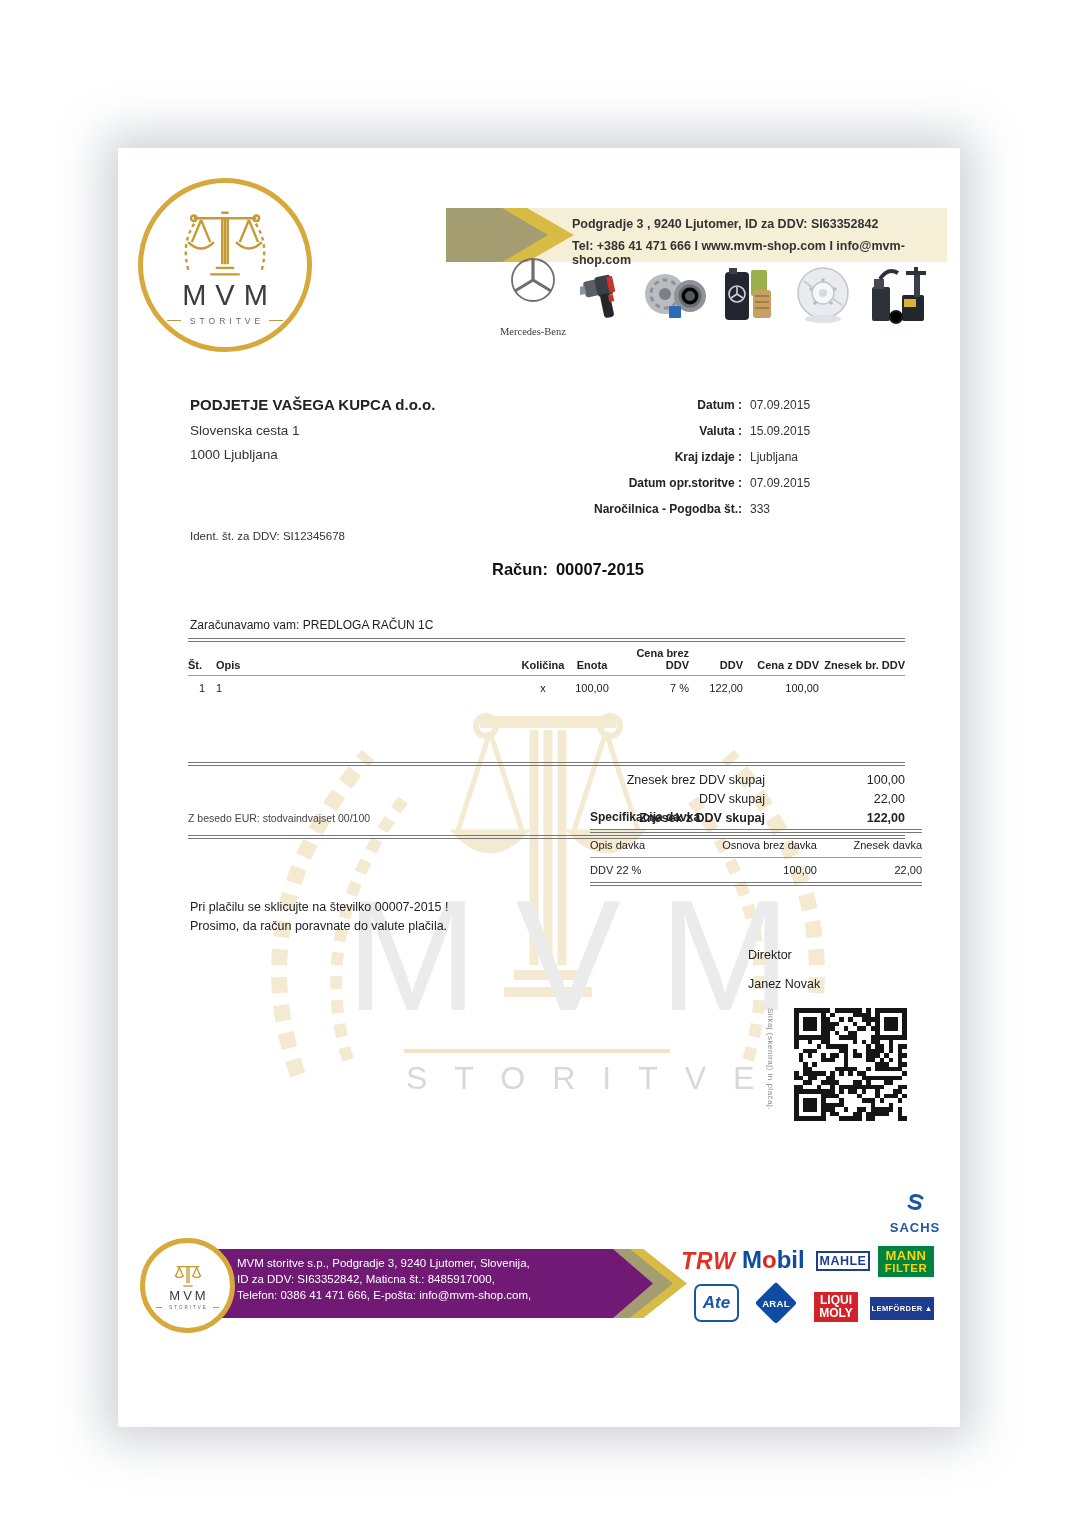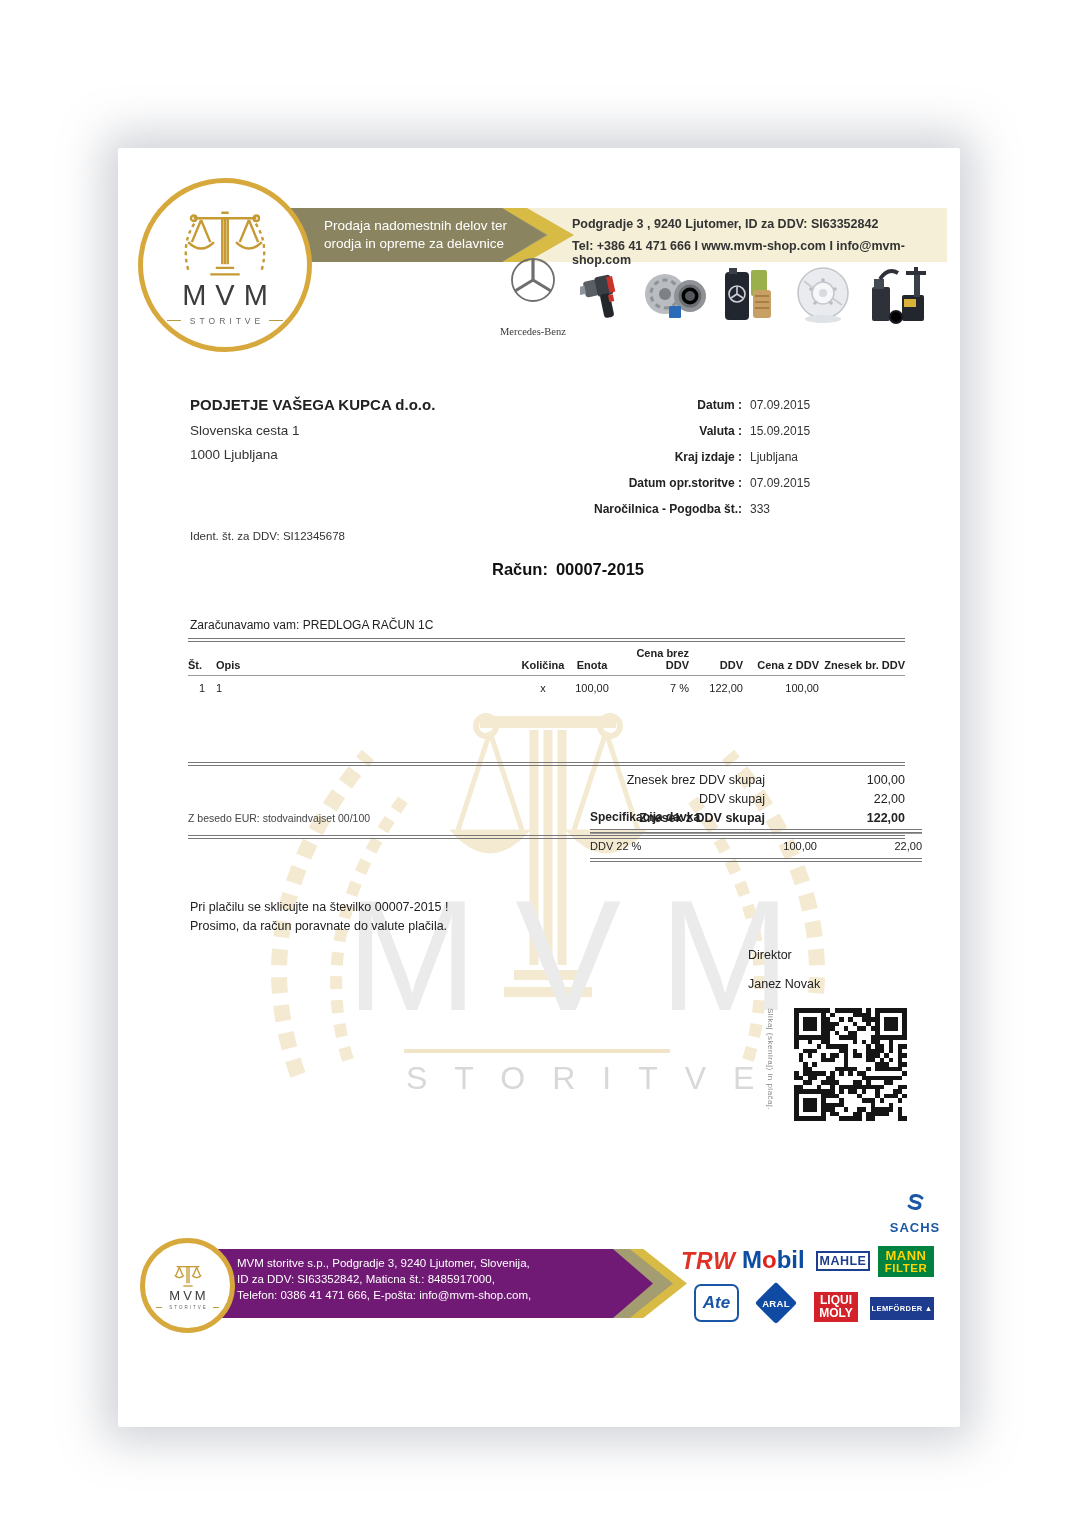--- a/index.html
+++ b/index.html
@@ -159,24 +159,20 @@
 
   <div class="content">
 
     <div class="hb">
       <div class="hb-cream">
         <div class="l1">Podgradje 3 , 9240 Ljutomer,  ID za DDV: SI63352842</div>
         <div class="l2">Tel: +386 41 471 666  I  www.mvm-shop.com  I  info@mvm-shop.com</div>
       </div>
       <div class="hb-gold"></div>
       <div class="hb-light"></div>
-      <div class="hb-olive">
-        <div>Prodaja nadomestnih delov ter</div>
-        <div>orodja in opreme za delavnice</div>
-      </div>
     </div>
 
     <div class="logo-circle logo-big">
       <svg width="92" height="78" viewBox="0 0 100 84">
         <g stroke="#c59a33" fill="none" stroke-width="2.6">
           <path d="M16 14 H84"></path>
               <circle cx="16" cy="14" r="3"></circle>
               <circle cx="84" cy="14" r="3"></circle>
           <path d="M46 8 H54 M47 14 V64 M50 14 V64 M53 14 V64"></path>
           <path d="M24 16 L14 40 M24 16 L34 40"></path>
@@ -343,20 +339,25 @@
           <span class="tl">Znesek z DDV skupaj</span>
           <span class="tv">122,00</span>
         </div>
       </div>
       <div class="rule2" style="margin-top:6px"></div>
     </div>
 
     <div class="spec">
       <div class="t">Specifikacija davka</div>
       <div class="rule2"></div>
+      <div class="g">
+        <div>Opis davka</div>
+        <div>Osnova brez davka</div>
+        <div>Znesek davka</div>
+      </div>
       <div class="rule1"></div>
       <div class="g">
         <div>DDV 22 %</div>
         <div>100,00</div>
         <div>22,00</div>
       </div>
       <div class="rule2"></div>
     </div>
 
     <div class="notes">

